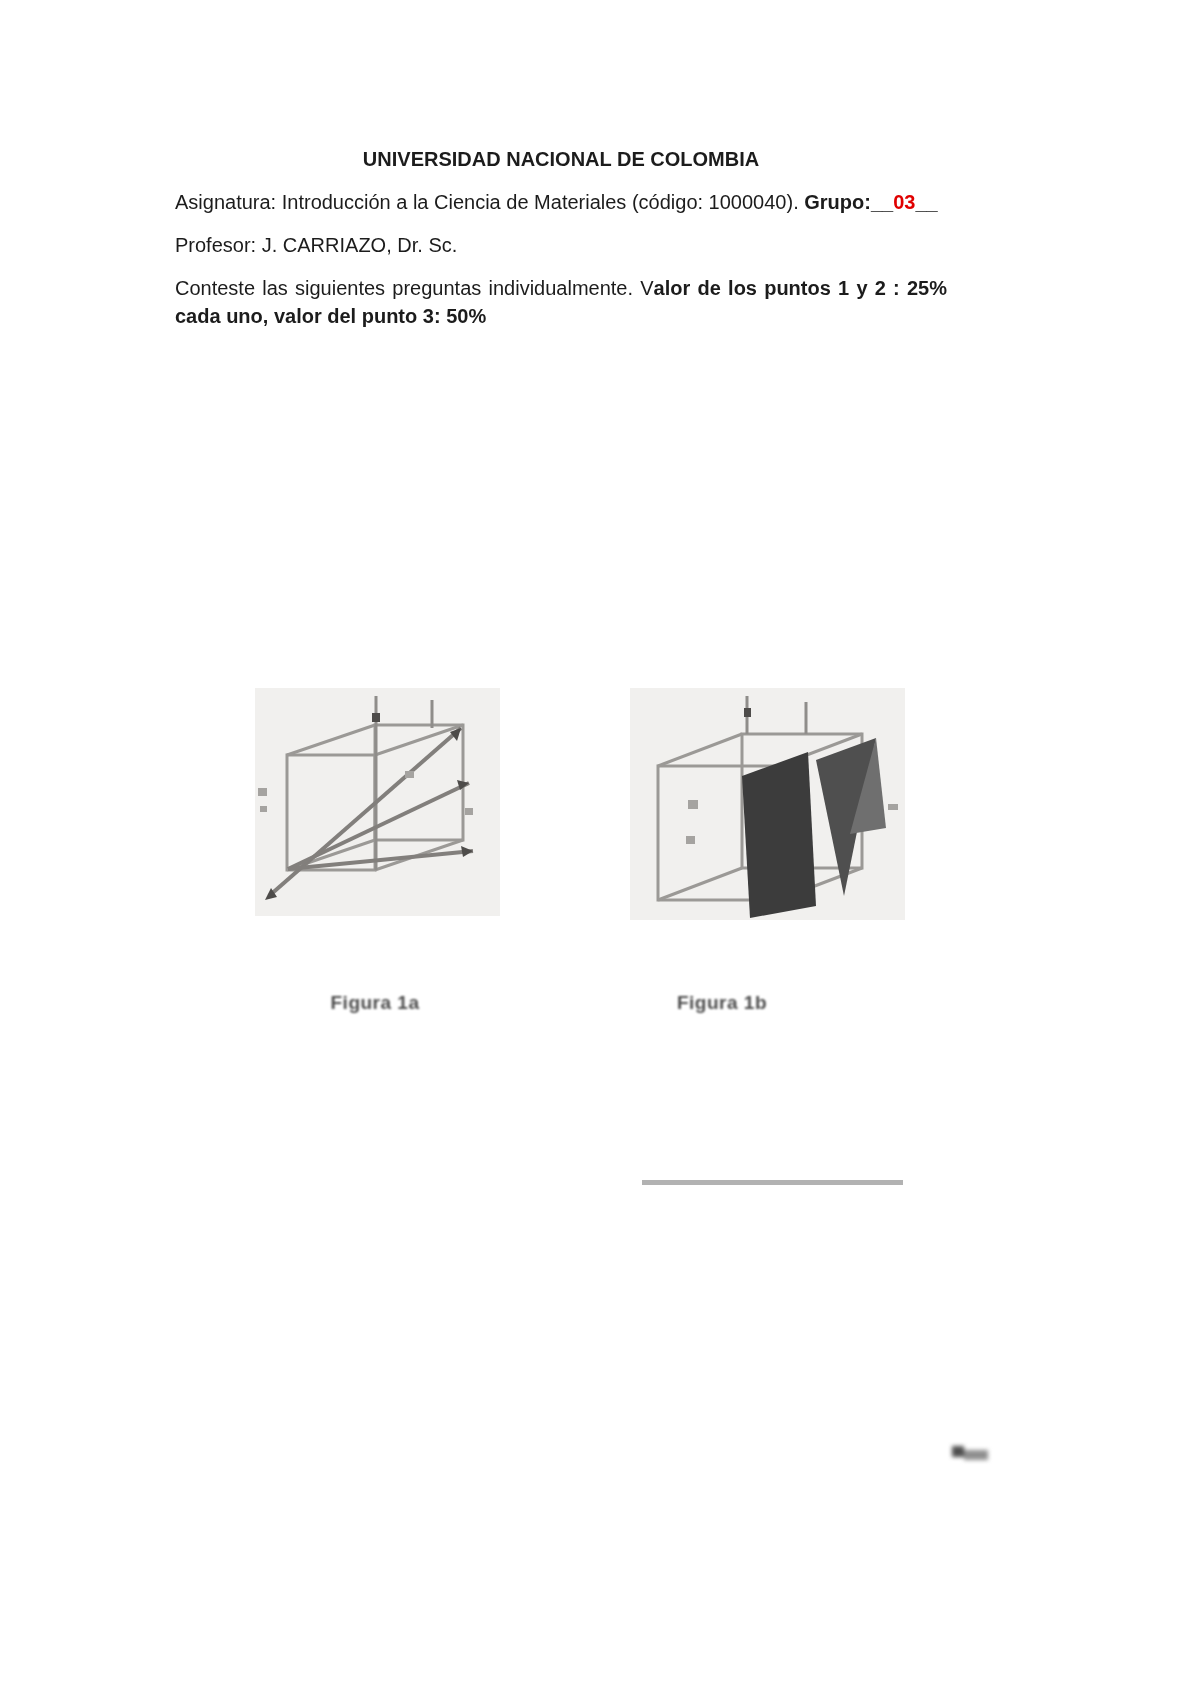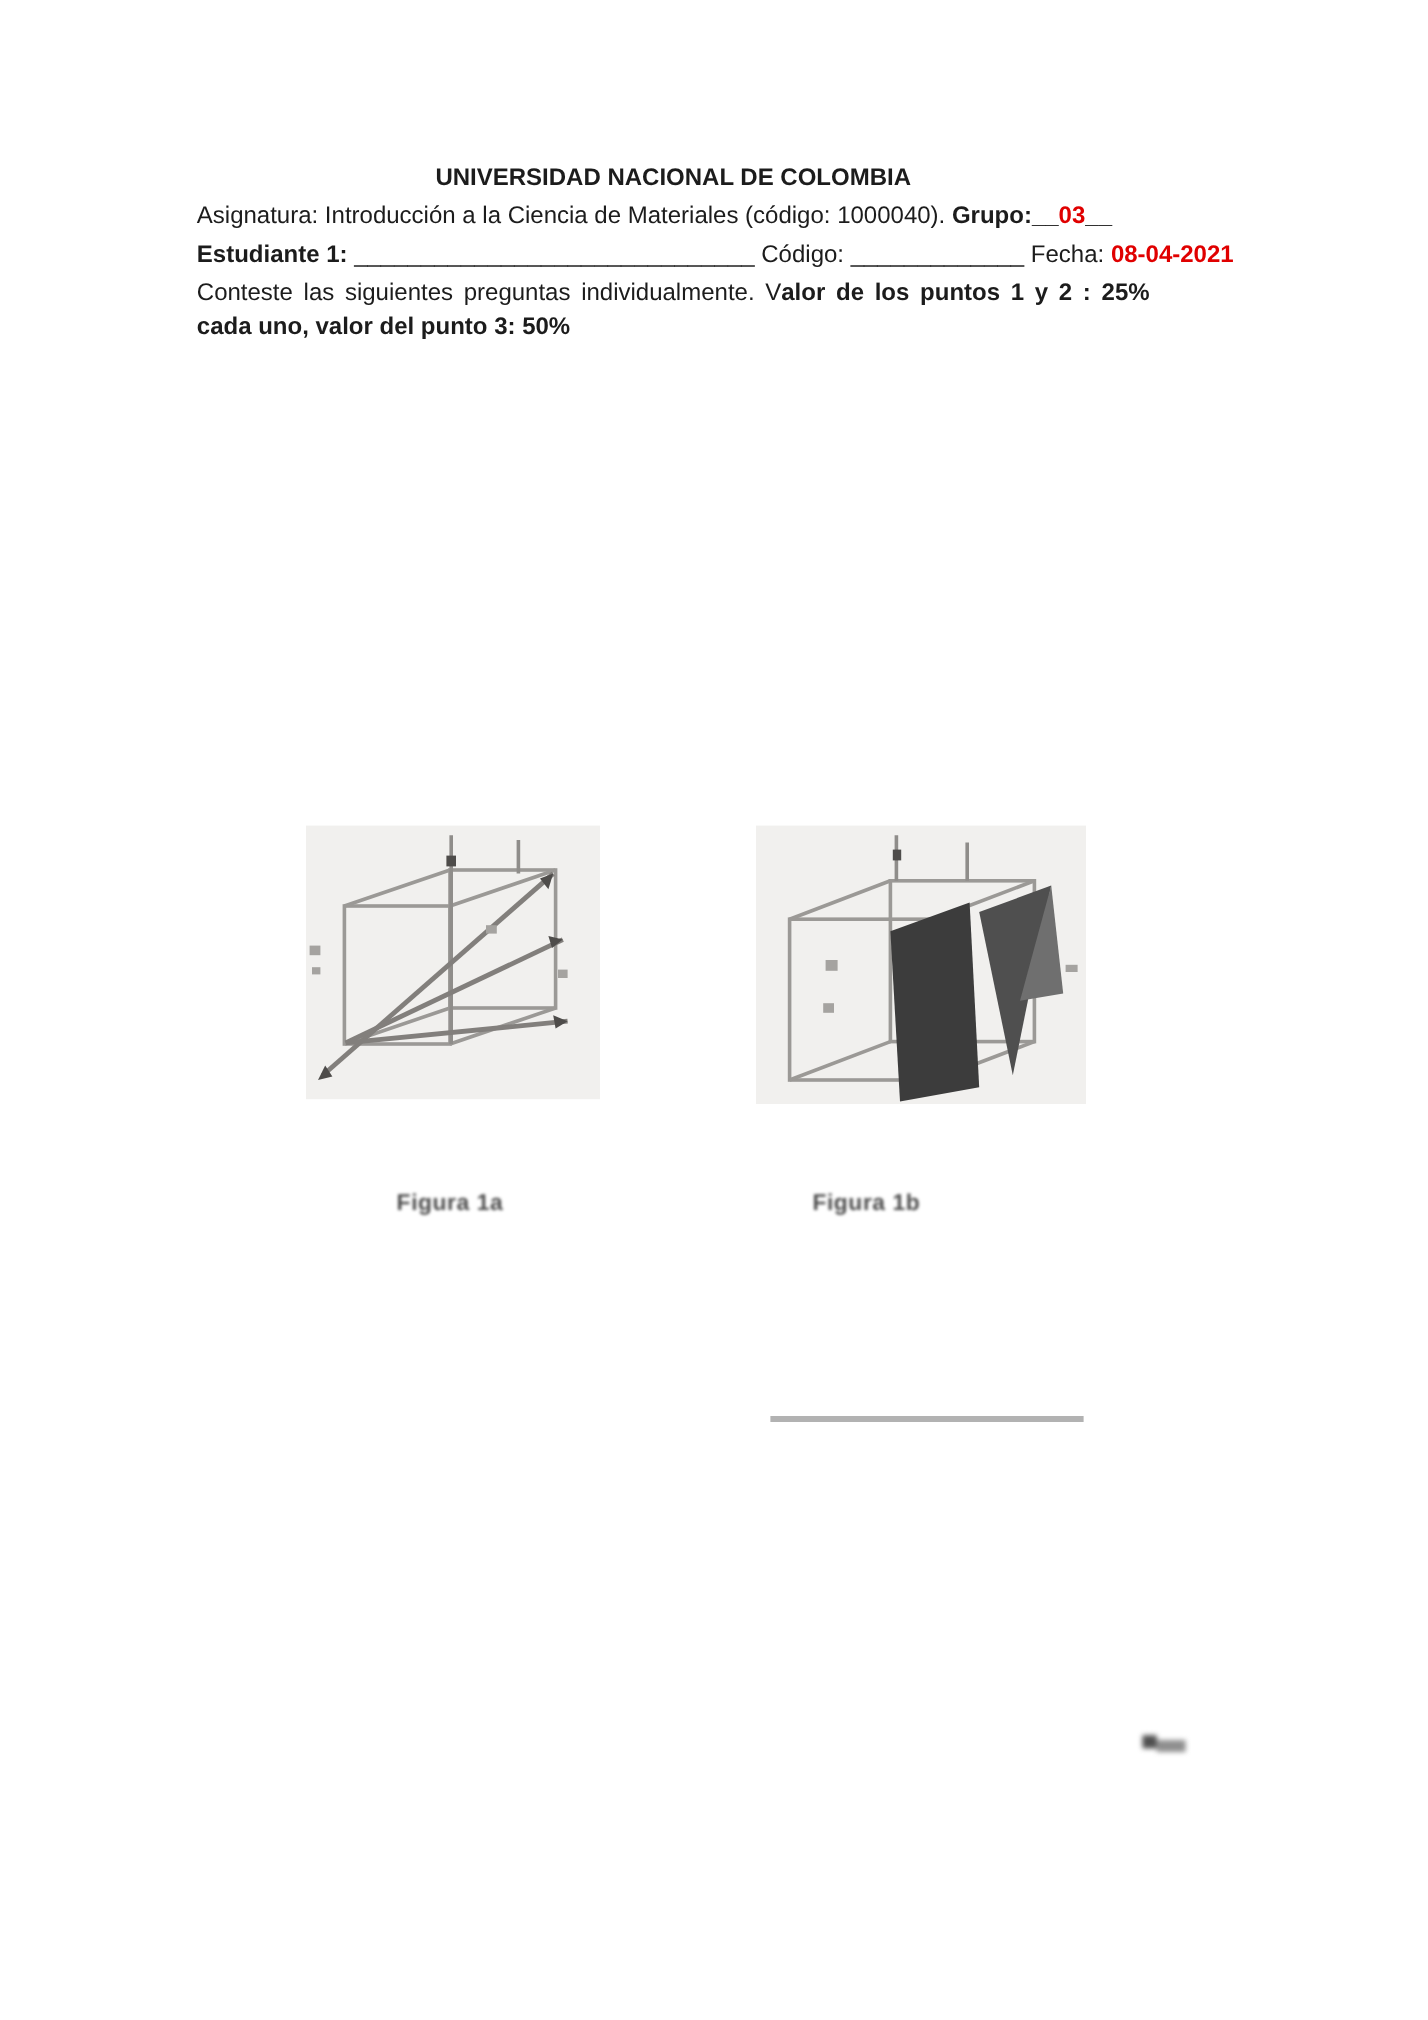--- a/index.html
+++ b/index.html
@@ -2,21 +2,21 @@
 <html style="--accent_red: #e00000; --divider_gray: #b2b2b2;"><head>
 <meta charset="utf-8">
 <style>
   html,body { margin:0; padding:0; background:#ffffff; }
   .page {
     position:relative; width:1190px; height:1683px; background:#ffffff;
     font-family:"Liberation Sans", sans-serif; color:#1c1c1c; overflow:hidden;
   }
   .textblock { position:absolute; left:160px; top:130px; width:802px;
     font-size:20px; line-height:28px; }
-  .textblock p { margin:4px; }
+  .textblock p { margin:15px; }
   .title { text-align:center; font-weight:bold; }
   .b { font-weight:bold; }
   .red { color:var(--accent_red,#e00000); font-weight:bold; }
   .nowrap { white-space:nowrap; }
   .instructions { margin-top:24px; text-align:justify; }
   .instructions .b { font-weight:bold; }
 
   .fig { position:absolute; background:#f1f0ee; }
   .fig svg { filter:blur(0.6px); display:block; }
   #fig-a { left:255px; top:688px; width:245px; height:228px; }
@@ -39,22 +39,22 @@
 </head>
 <body>
 
 <div class="page">
 
   <div class="textblock">
     <p class="title">UNIVERSIDAD NACIONAL DE COLOMBIA</p>
 
     <p class="nowrap"><span>Asignatura: Introducción a la Ciencia de Materiales (código: 1000040). </span><span class="b">Grupo:</span><span class="b">__</span><span class="red">03</span><span class="b">__</span></p>
 
+    <p>Profesor: J. CARRIAZO, Dr. Sc.</p>
 
-    <p class="nowrap"><span class="b">Estudiante 1:</span><span> ______________________________ </span><span>Código: </span><span>_____________ </span><span>Fecha: </span><span class="red">08-04-2021</span></p>
 
 
     <p class="instructions"><span>Conteste las siguientes preguntas individualmente. V</span><span class="b">alor de los puntos 1 y 2 : 25% cada uno, valor del punto 3: 50%</span></p>
   </div>
 
   <div class="fig" id="fig-a">
     <svg width="245" height="228" viewBox="0 0 245 228">
       <g stroke="#9b9996" stroke-width="3" fill="none">
         <rect x="32" y="67" width="88" height="115"></rect>
         <rect x="120" y="37" width="88" height="115"></rect>

